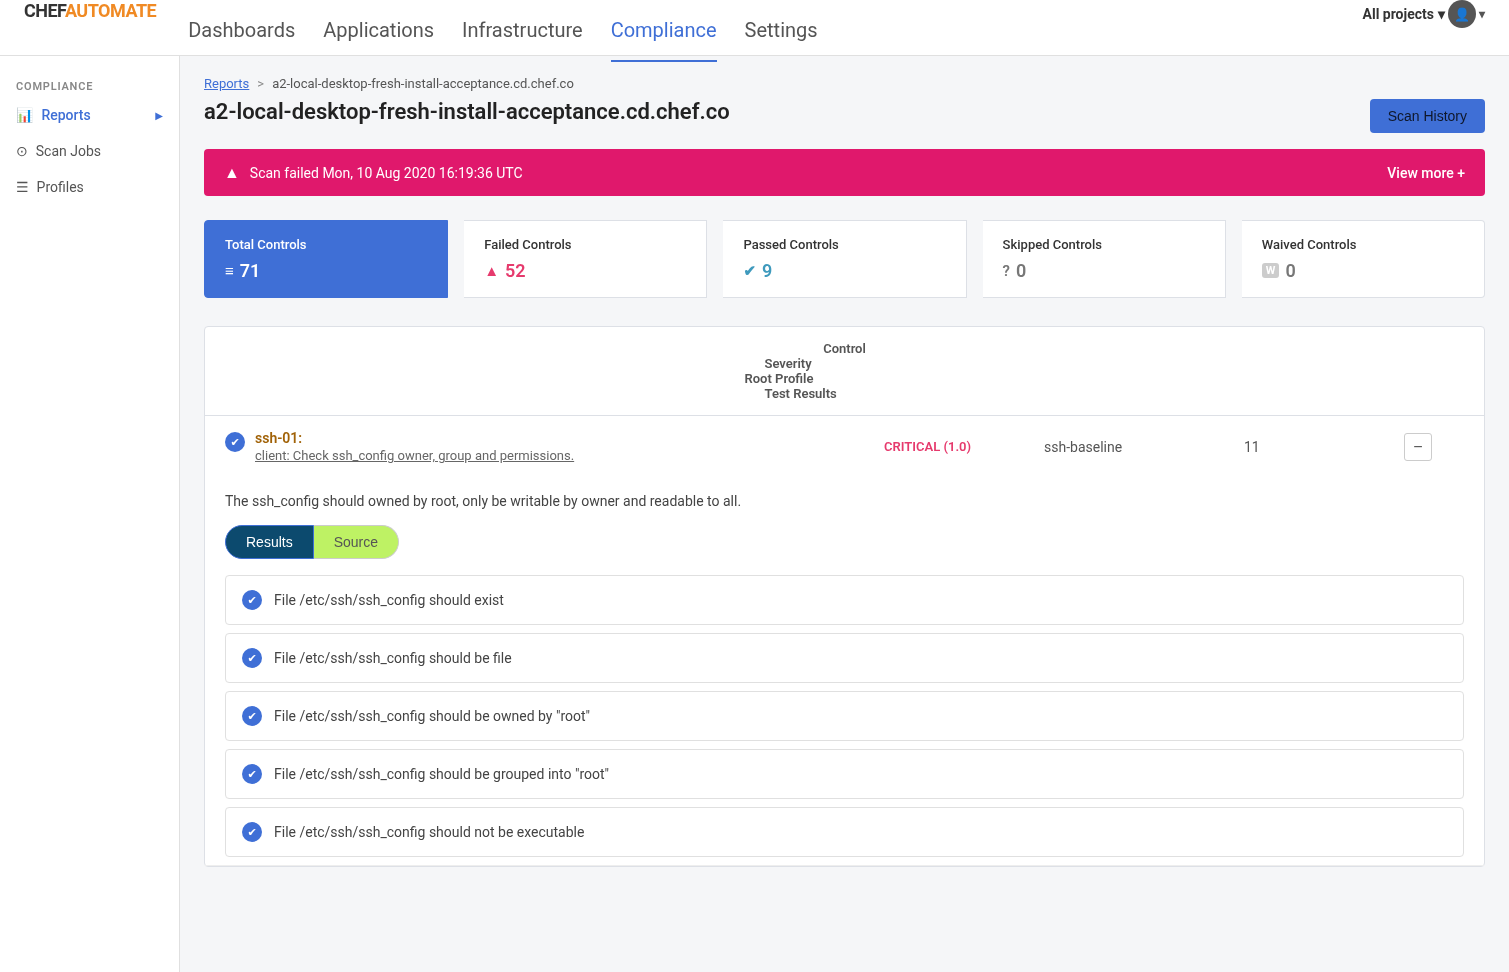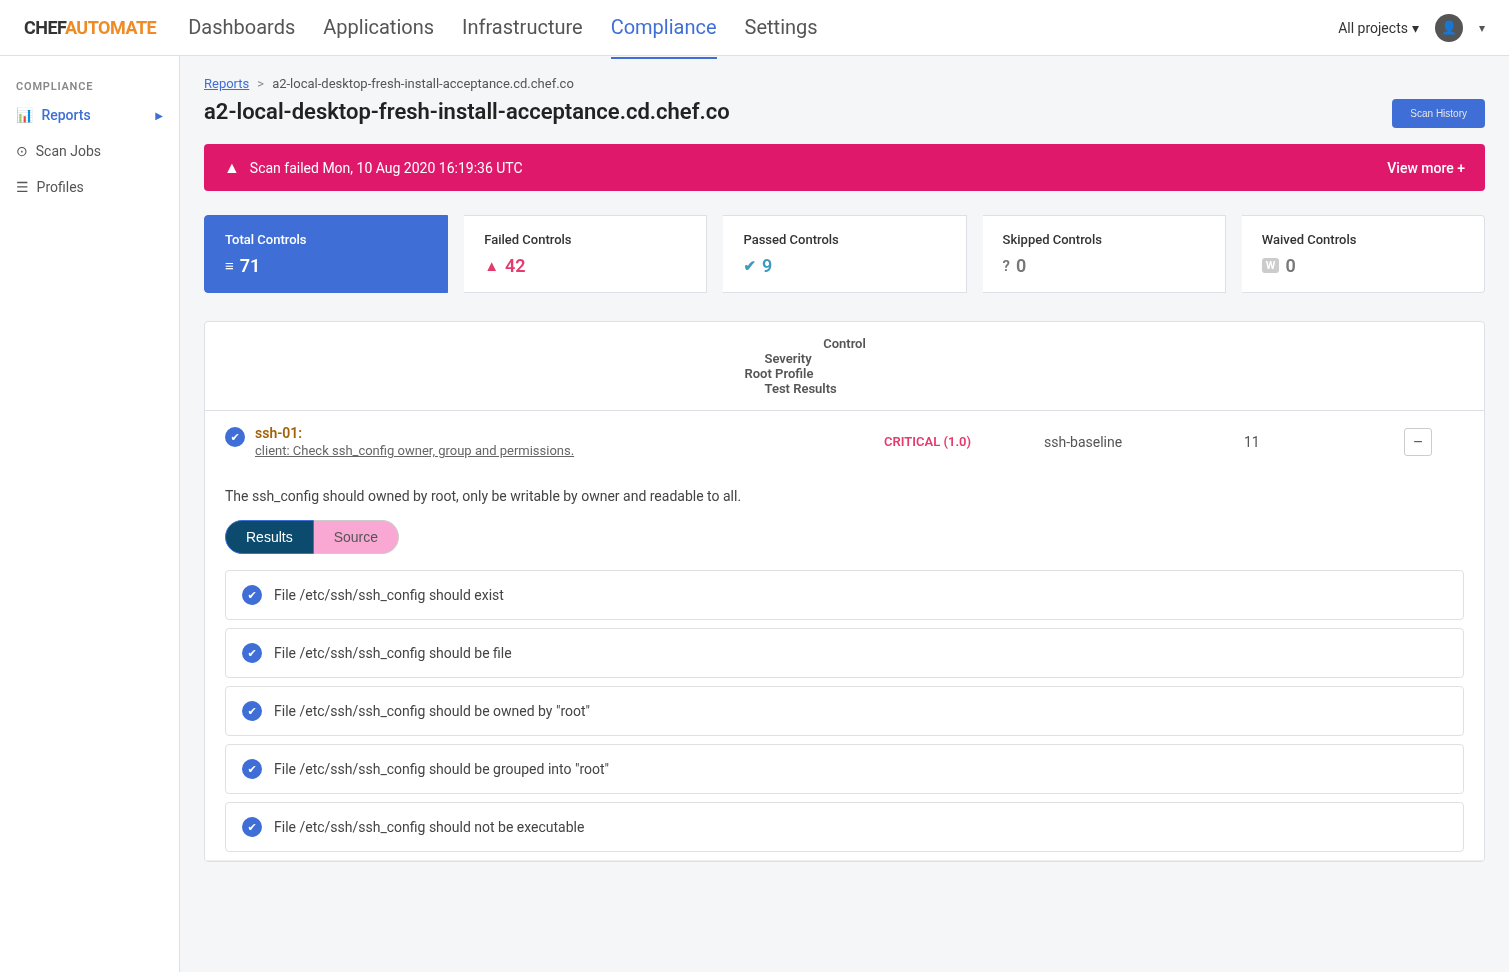--- a/index.html
+++ b/index.html
@@ -3,21 +3,21 @@
   <meta charset="utf-8">
   <style>
     * { box-sizing: border-box; margin: 0; padding: 0; }
     body { font-family: -apple-system, BlinkMacSystemFont, 'Segoe UI', Roboto, sans-serif; background: #f5f6f8; color: #333; font-size: 14px; }
 
     
     .top-nav {
       background: #fff;
       border-bottom: 1px solid #e0e0e0;
       display: flex;
-      align-items: center;
+      align-items: flex-start;
       padding: 0 24px;
       height: 56px;
       position: relative;
     }
     .logo {
       font-size: 18px;
       font-weight: 700;
       letter-spacing: -0.5px;
       margin-right: 32px;
     }
@@ -25,21 +25,21 @@
     .logo-automate { color: #f08a24; }
     .nav-links { display: flex; gap: 28px; flex: 1; }
     .nav-link {
       font-size: 20px;
       color: #555;
       text-decoration: none;
       padding: 18px 0;
       cursor: pointer;
     }
     .nav-link.active { color: #3f6fd6; border-bottom: 2px solid #3f6fd6; }
-    .nav-right { display: flex; align-items: center; gap: 16px; margin-left: auto; }
+    .nav-right { display: flex; align-items: center; gap: 3px; margin-left: auto; font-weight: bold; }
     .all-projects {
       font-size: 14px;
       color: #333;
       cursor: pointer;
       display: flex;
       align-items: center;
       gap: 4px;
     }
     .user-icon {
       width: 28px; height: 28px;
@@ -108,25 +108,25 @@
     
     .page-header {
       display: flex;
       align-items: flex-start;
       justify-content: space-between;
       margin-bottom: 16px;
     }
     .page-title { font-size: 22px; font-weight: 600; color: #222; }
     .scan-history-btn {
       background: #3f6fd6;
-      color: #e5e5e5;
+      color: #0f172a;
       border: none;
       border-radius: 4px;
       padding: 9px 18px;
-      font-size: 10px;
+      font-size: 14px;
       cursor: pointer;
       font-weight: 500;
     }
 
     
     .alert-banner {
       background: #e0186c;
       color: #fff;
       display: flex;
       align-items: center;
@@ -231,21 +231,21 @@
     }
     .expanded-desc {
       font-size: 14px;
       color: #444;
       margin-bottom: 16px;
     }
     .tabs-row { display: flex; gap: 0; margin-bottom: 16px; }
     .tab-btn {
       padding: 8px 20px;
       border: 1px solid #ccc;
-      background: #f9a8d4;
+      background: #bef264;
       cursor: pointer;
       font-size: 14px;
       color: #555;
     }
     .tab-btn:first-child { border-radius: 20px 0 0 20px; }
     .tab-btn:last-child { border-radius: 0 20px 20px 0; border-left: none; }
     .tab-btn.active { background: #0c4a6e; color: #fff; border-color: #3f6fd6; }
 
     
     .result-item {
@@ -351,21 +351,21 @@
         <div class="card-value total-card-value">
           <span class="total-icon">≡</span>
           <span>71</span>
         </div>
       </div>
 
       <div class="control-card">
         <div class="card-label">Failed Controls</div>
         <div class="card-value">
           <span class="card-icon failed-color">▲</span>
-          <span class="failed-color">42</span>
+          <span class="failed-color">52</span>
         </div>
       </div>
 
       <div class="control-card">
         <div class="card-label">Passed Controls</div>
         <div class="card-value">
           <span class="card-icon passed-color">✔</span>
           <span class="passed-color">9</span>
         </div>
       </div>

